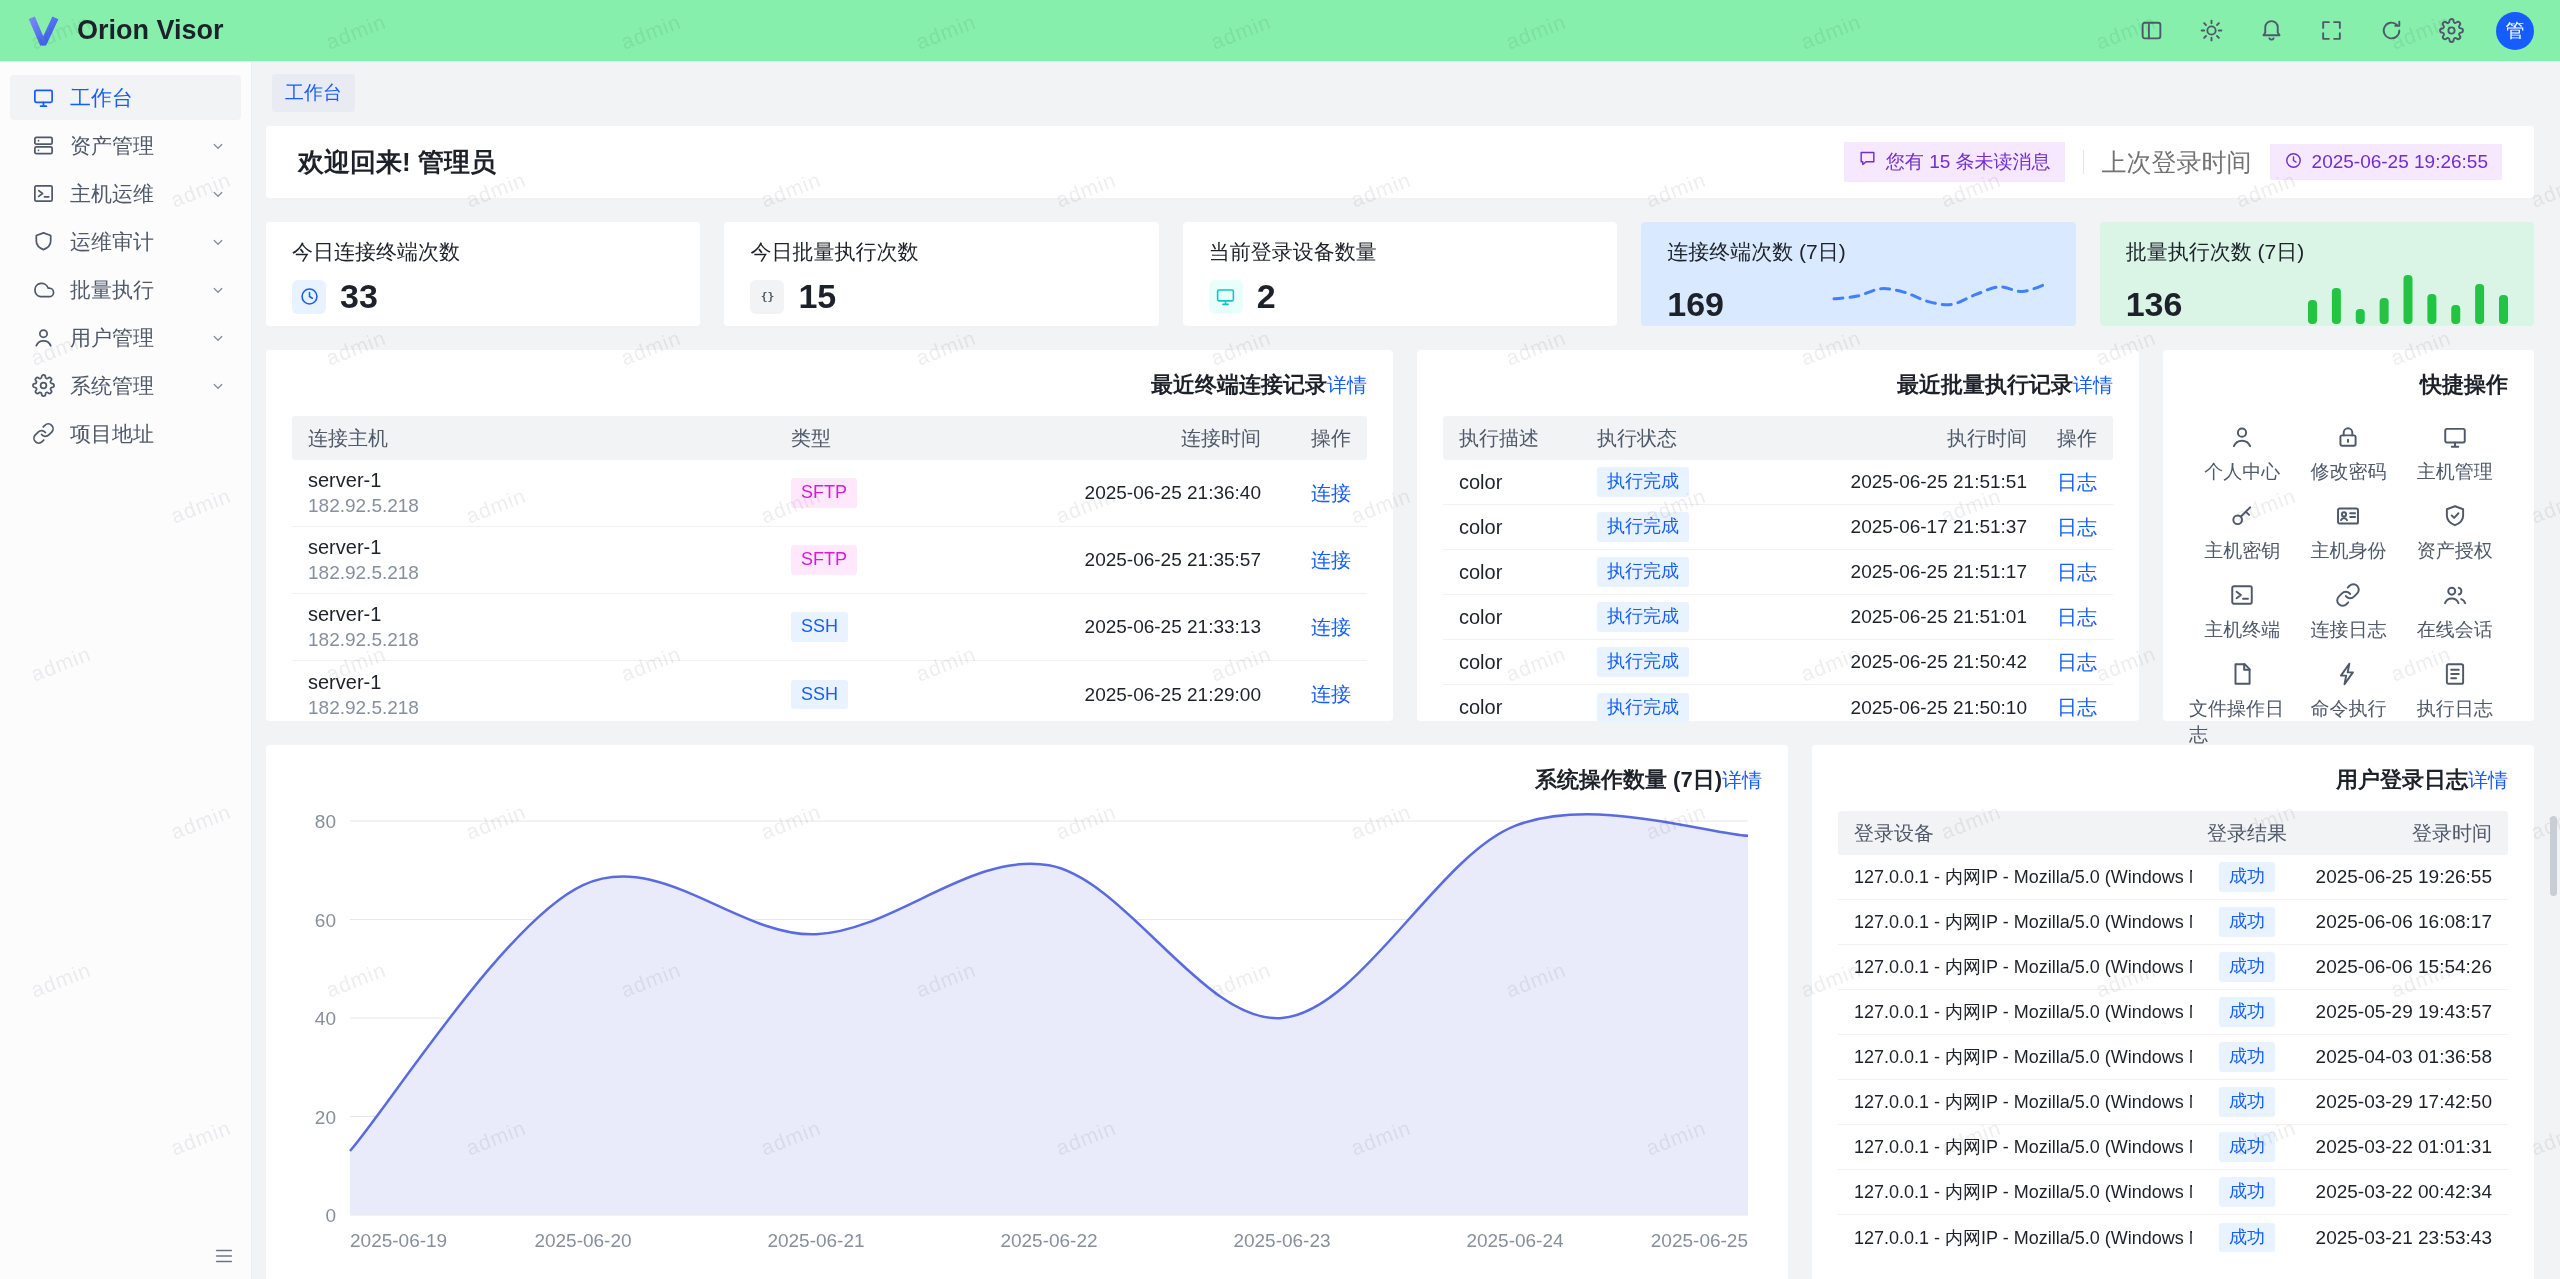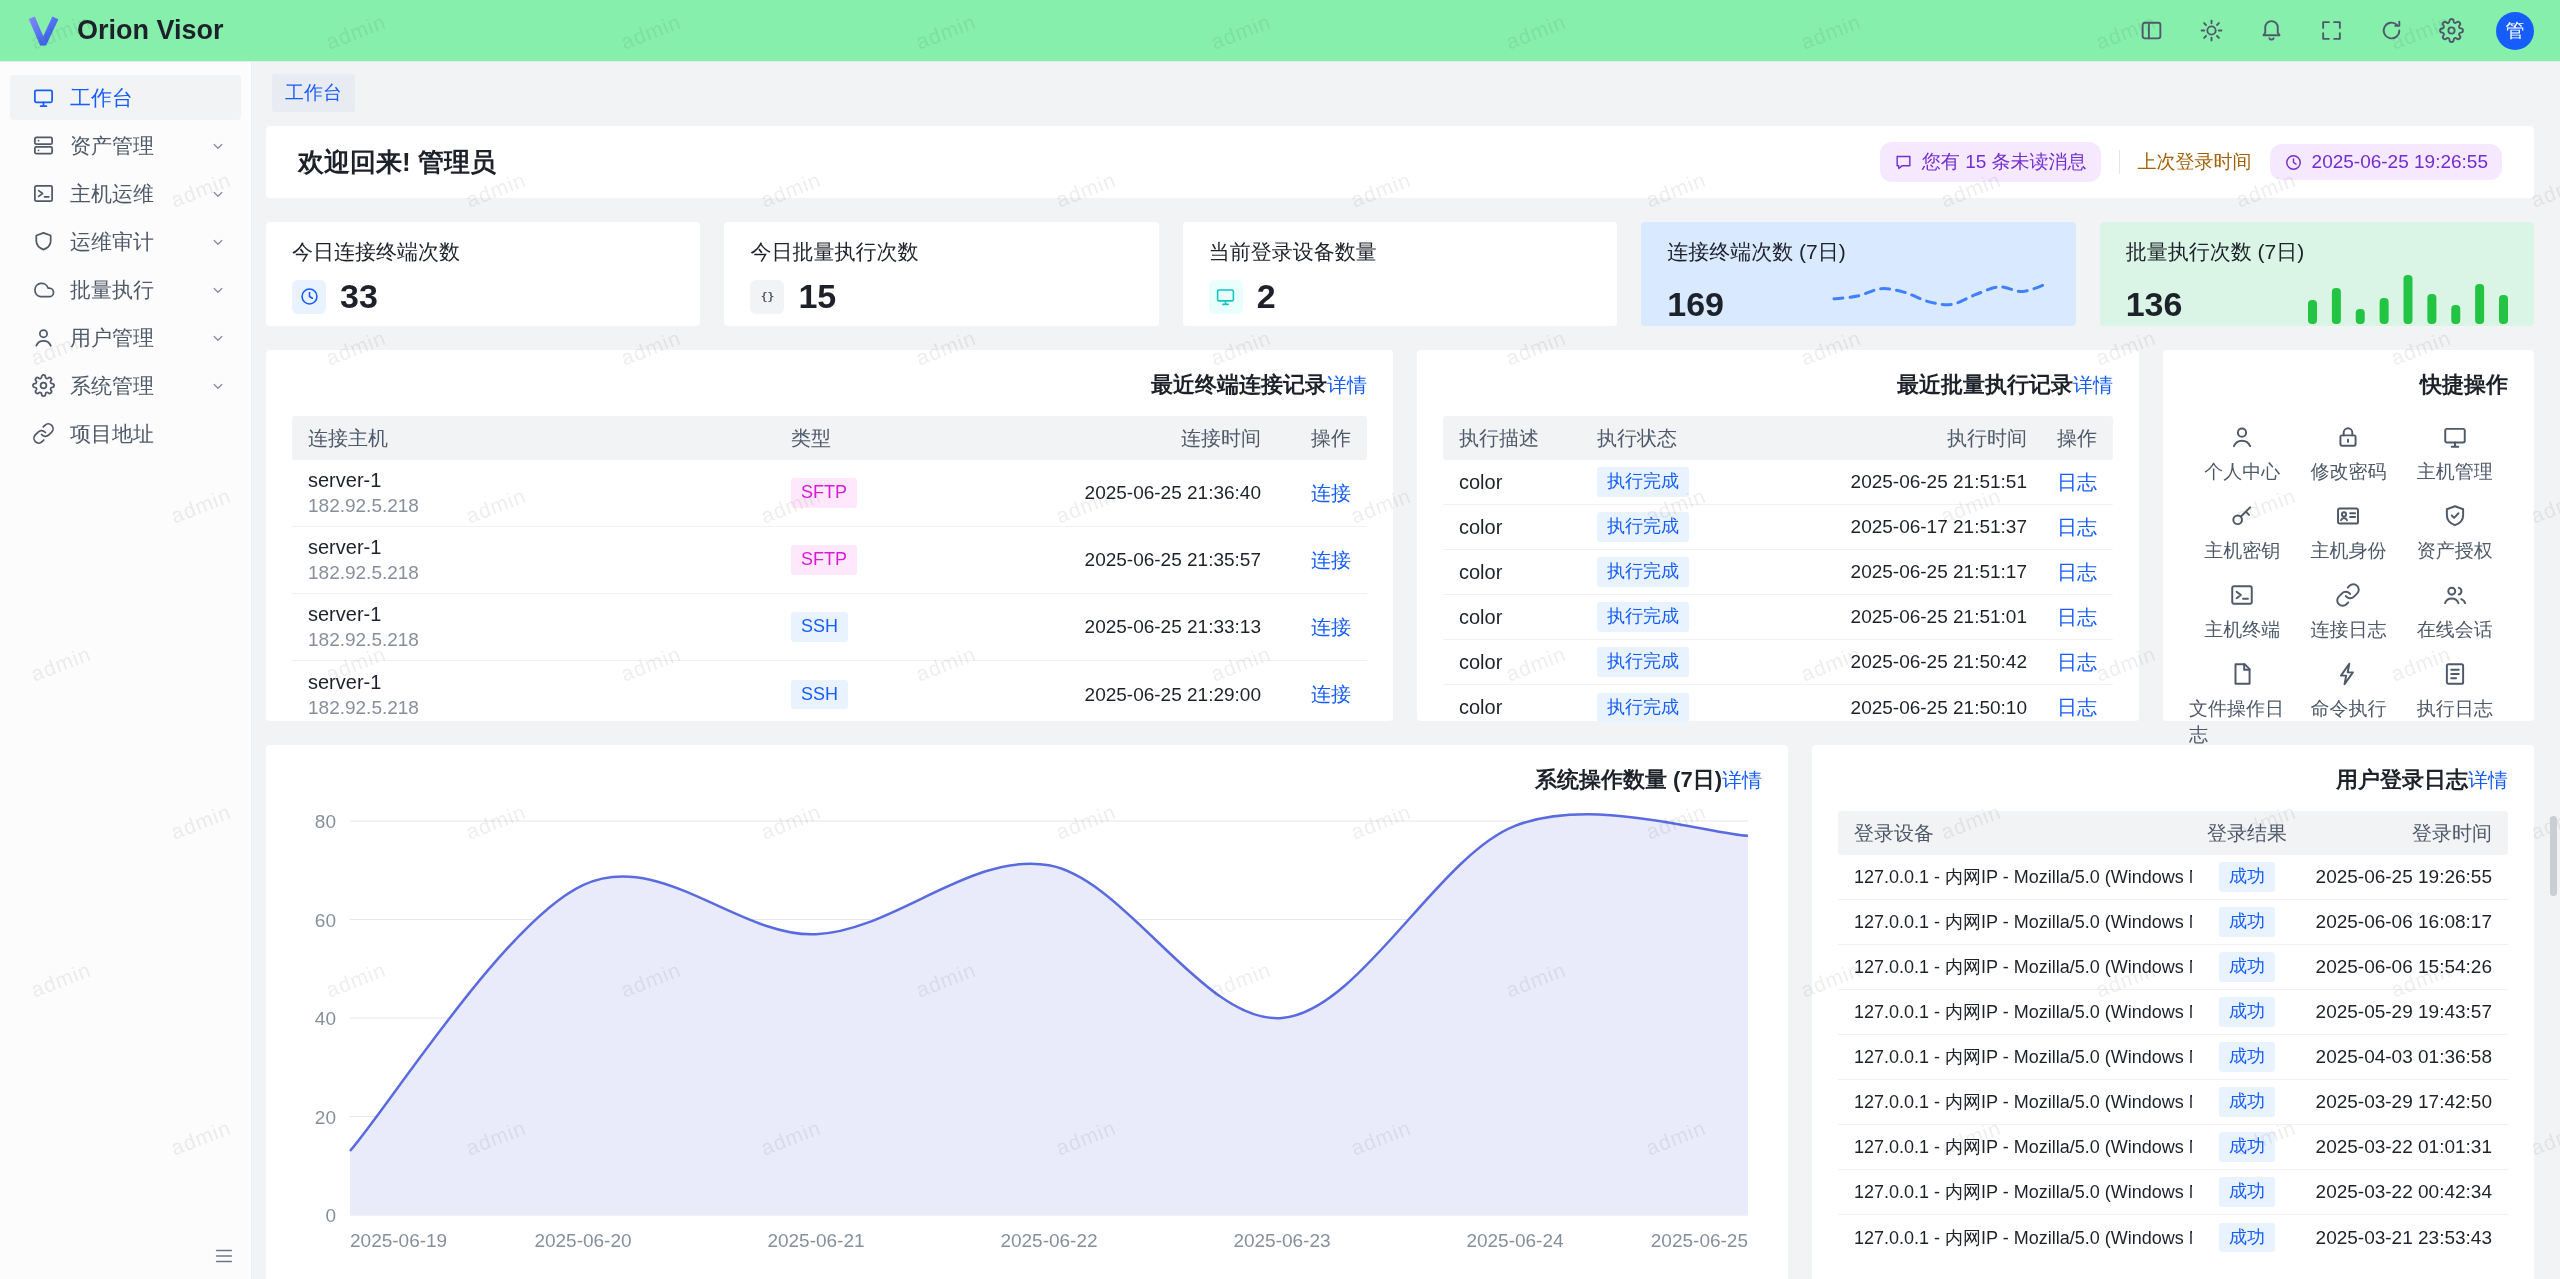--- a/index.html
+++ b/index.html
@@ -27,26 +27,26 @@
 .collapse svg{width:22px;height:22px}
 .main{flex:1;padding:12px 26px 0 14px;overflow:hidden}
 
 .crumb{margin:0 0 14px 6px}
 .crumb-chip{display:inline-block;background:#e8ebf1;color:#165dff;font-size:19px;padding:6px 13px;border-radius:3px;cursor:pointer}
 
 .card{background:#fff;border-radius:4px}
 .welcome{height:72px;display:flex;align-items:center;justify-content:space-between;padding:0 32px;margin-bottom:24px}
 .w-title{font-size:26px;font-weight:600}
 .w-right{display:flex;align-items:center;gap:18px}
-.chip{display:inline-flex;align-items:center;gap:9px;padding:7px 14px;border-radius:12px;font-size:19px}
+.chip{display:inline-flex;gap:9px;padding:7px 14px;border-radius:0;font-size:19px}
 .chip.purple{background:#f5e8ff;color:#722ed1}
 .chip.purple svg{width:19px;height:19px}
 .cicon{display:flex}
 .vdiv{width:1px;height:24px;background:#e5e6eb}
-.w-label{color:#a16207;font-size:19px}
+.w-label{color:#737373;font-size:25px}
 
 .stats{display:flex;gap:24px;margin-bottom:24px}
 .stat-card{flex:1;height:104px;padding:16px 26px}
 .stat-label{font-size:21px;font-weight:500;color:#1d2129;white-space:nowrap}
 .stat-row{display:flex;align-items:center;gap:14px;margin-top:11px}
 .stat-row.spread{justify-content:space-between;margin-top:4px;align-items:flex-end}
 .stat-ic{width:34px;height:34px;border-radius:6px;display:flex;align-items:center;justify-content:center}
 .stat-ic svg{width:21px;height:21px}
 .ic-blue{background:#e8f3ff;color:#165dff}
 .ic-gray{background:#f2f3f5;color:#4e5969}

